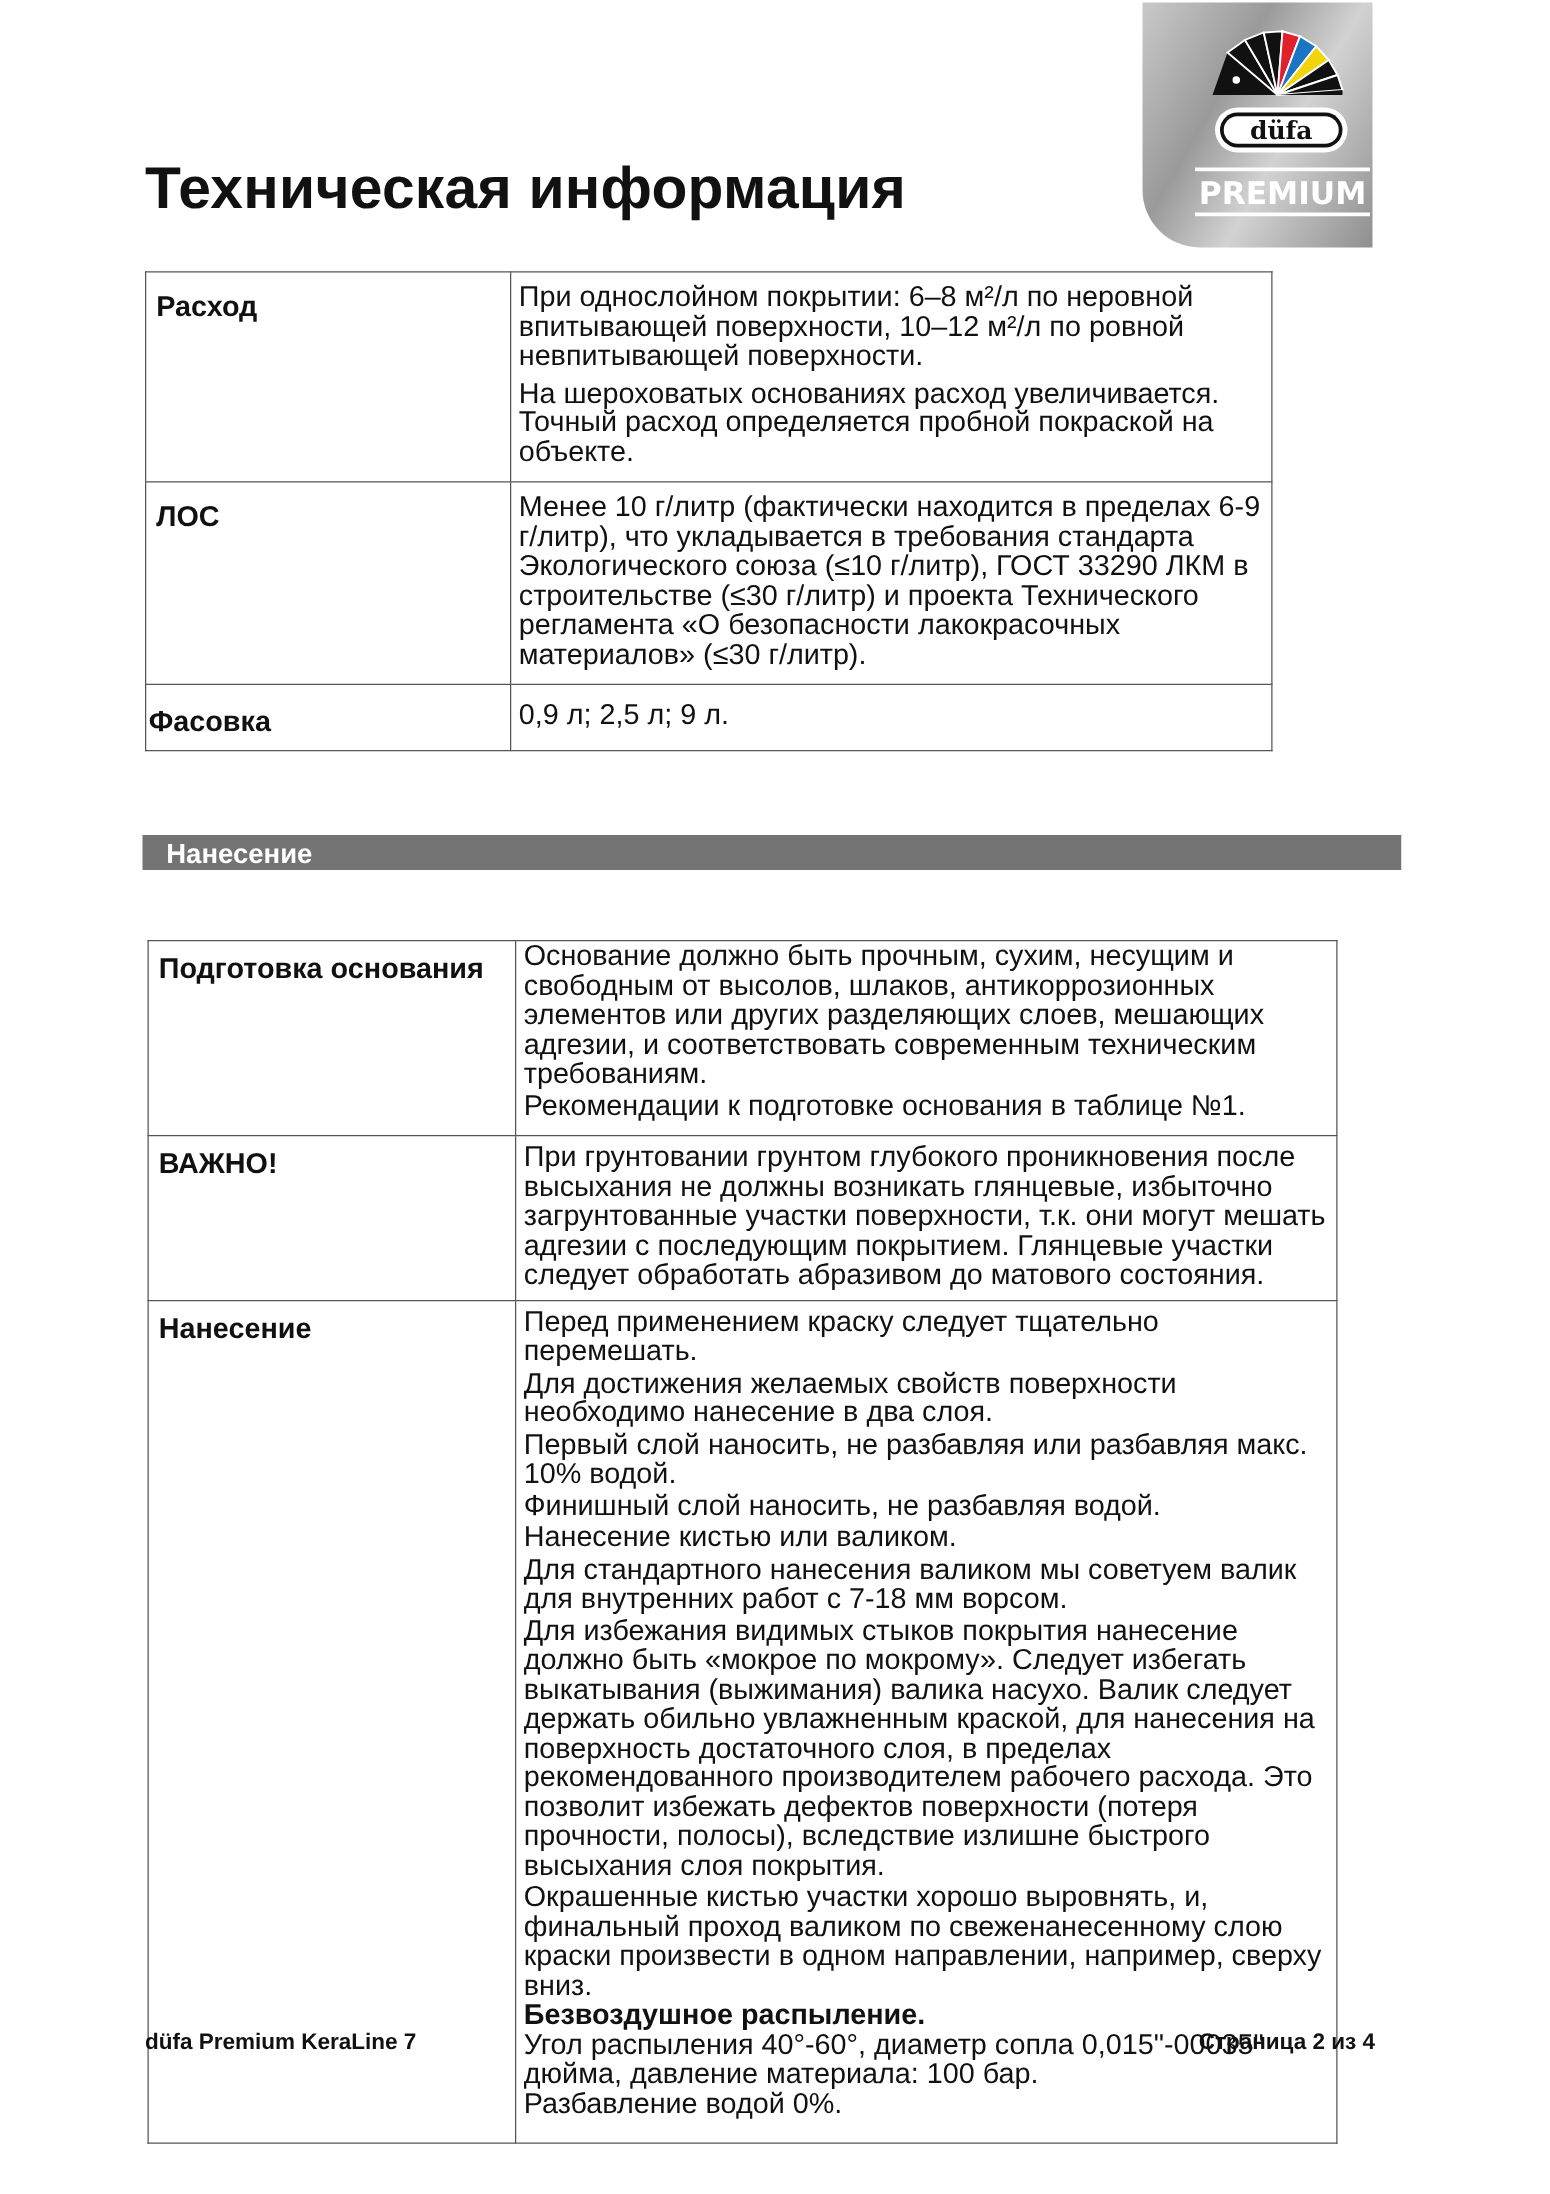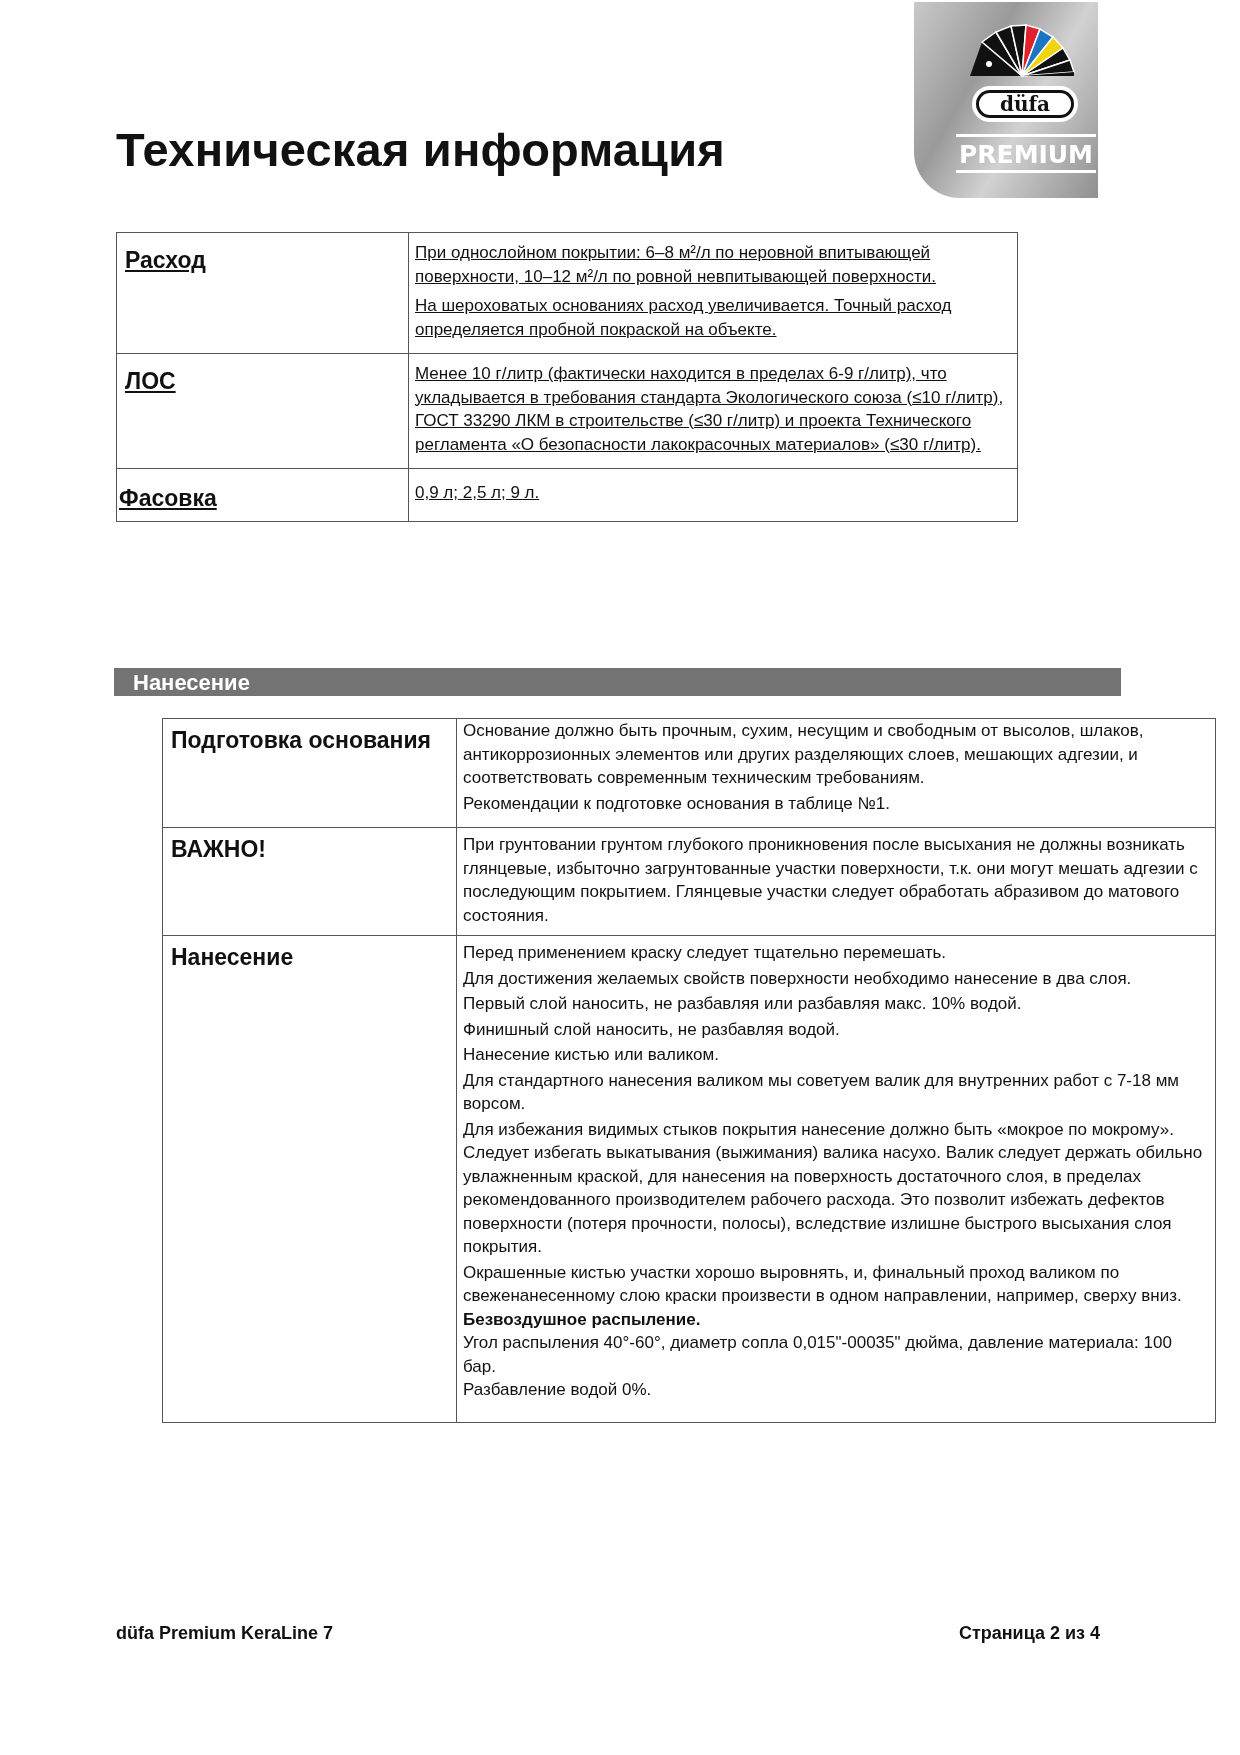--- a/index.html
+++ b/index.html
@@ -6,26 +6,26 @@
   body { width:1240px; height:1755px; position:relative; overflow:hidden;
          font-family:"Liberation Sans", sans-serif; color:#111; }
   .logo { position:absolute; left:914px; top:2px; width:184px; height:196px;
           border-radius:0 0 0 46px;
           background:linear-gradient(120deg,#c9c9c9 0%,#9a9a9a 35%,#d2d2d2 60%,#8f8f8f 100%); }
   .logo svg { position:absolute; left:0; top:0; }
   .title { position:absolute; left:116px; top:122px; font-size:47px; font-weight:bold; margin:0; letter-spacing:0.2px; }
   table.spec { position:absolute; border-collapse:collapse; table-layout:fixed; }
   table.spec td { border:1.5px solid #555; vertical-align:top; }
   td.lbl { font-weight:bold; font-size:23px; padding:14px 6px 6px 8px; }
-  td.val { font-size:17px; line-height:23.5px; padding:8px 6px 6px 6px; }
+  td.val { font-size:23px; line-height:23.5px; padding:8px 6px 6px 6px; }
   td.val p { margin:0 0 6px 0; }
   td.val p.tight { margin:0 0 2px 0; }
   td.val p.b { font-weight:bold; }
-  #t1 { left:116px; top:232px; width:902px;text-decoration:underline; }
-  #t2 { left:118px; top:718px; width:1054px;margin-left:44px; }
+  #t1 { left:116px; top:217px; width:902px; }
+  #t2 { left:118px; top:752px; width:952px; }
   #t2 td.val { line-height:23.5px; }
   .section-bar { position:absolute; left:114px; top:668px; width:1007px; height:28px;
                  background:#737373; color:#fff; font-weight:bold; font-size:22px; line-height:29px;
                  padding-left:19px; box-sizing:border-box; }
   .footer { position:absolute; top:1623px; font-weight:bold; font-size:18px; }
   .footer.left { left:116px; }
   .footer.right { right:140px; }
 </style>
 </head>
 <body>

